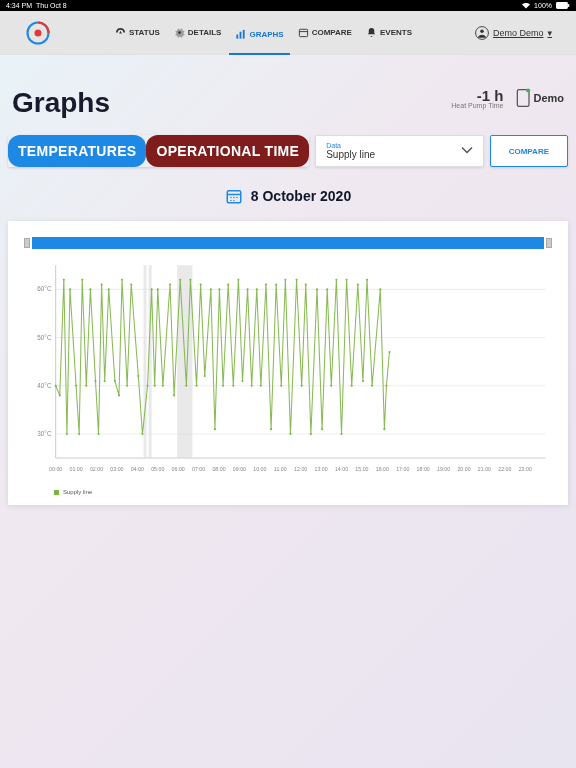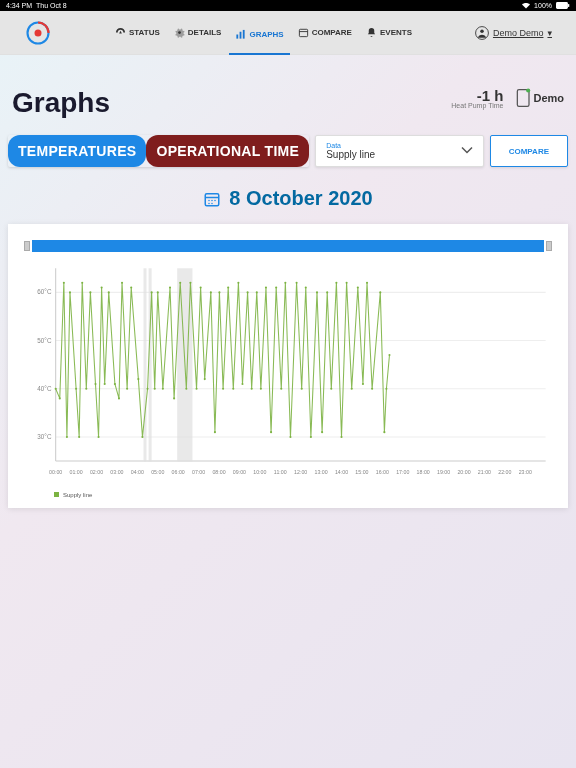--- a/index.html
+++ b/index.html
@@ -34,21 +34,21 @@
   .tab.active { background: #1e88e5; }
   .tab.inactive { background: #7f1d1d; text-align: right; }
   .data-select { flex: 1; background: #fff; border: 1px solid #ddd; border-radius: 2px; padding: 3px 10px; display: flex; flex-direction: column; justify-content: center; cursor: pointer; box-shadow: 0 1px 3px rgba(0,0,0,0.1); position: relative; }
   .data-select .lbl { font-size: 7px; color: #1e88e5; }
   .data-select .val { font-size: 10px; color: #333; }
   .data-select .chev { position: absolute; right: 10px; top: 50%; transform: translateY(-50%); color: #555; font-size:10px; }
   .compare-btn { padding: 8px 18px; border: 1.5px solid #1e88e5; background: #fff; color: #1e88e5; font-size: 8px; font-weight: 700; cursor: pointer; border-radius: 2px; box-shadow: 0 1px 3px rgba(0,0,0,0.1); }
 
   .period-block { text-align: center; padding: 8px 0 12px; }
   .period-label { font-size: 9px; color: #444; }
-  .period-date { display: inline-flex; align-items: center; gap: 8px; font-size: 20px; font-weight: 700; color: #0369a1; cursor: pointer; margin-top: 4px; }
+  .period-date { display: inline-flex; align-items: center; gap: 8px; font-size: 14px; font-weight: 700; color: #0f172a; cursor: pointer; margin-top: 4px; }
   .cal-ico { width: 18px; height: 18px; fill: #1e88e5; }
 
   .chart-card { background: #fff; padding: 16px 16px 10px; box-shadow: 0 1px 6px rgba(0,0,0,0.1); }
   .scrub { display: flex; align-items: center; gap: 2px; margin-bottom: 10px; }
   .scrub-handle { width: 6px; height: 10px; background: #ccc; border: 1px solid #aaa; }
   .scrub-bar { flex: 1; height: 12px; background: #1e88e5; }
   .plot { width: 100%; height: 220px; }
   .legend { font-size: 6px; color: #555; padding: 6px 0 0 30px; display: flex; align-items: center; gap: 4px; }
   .legend-swatch { width: 5px; height: 5px; background: #7cb342; display: inline-block; }
 </style>

